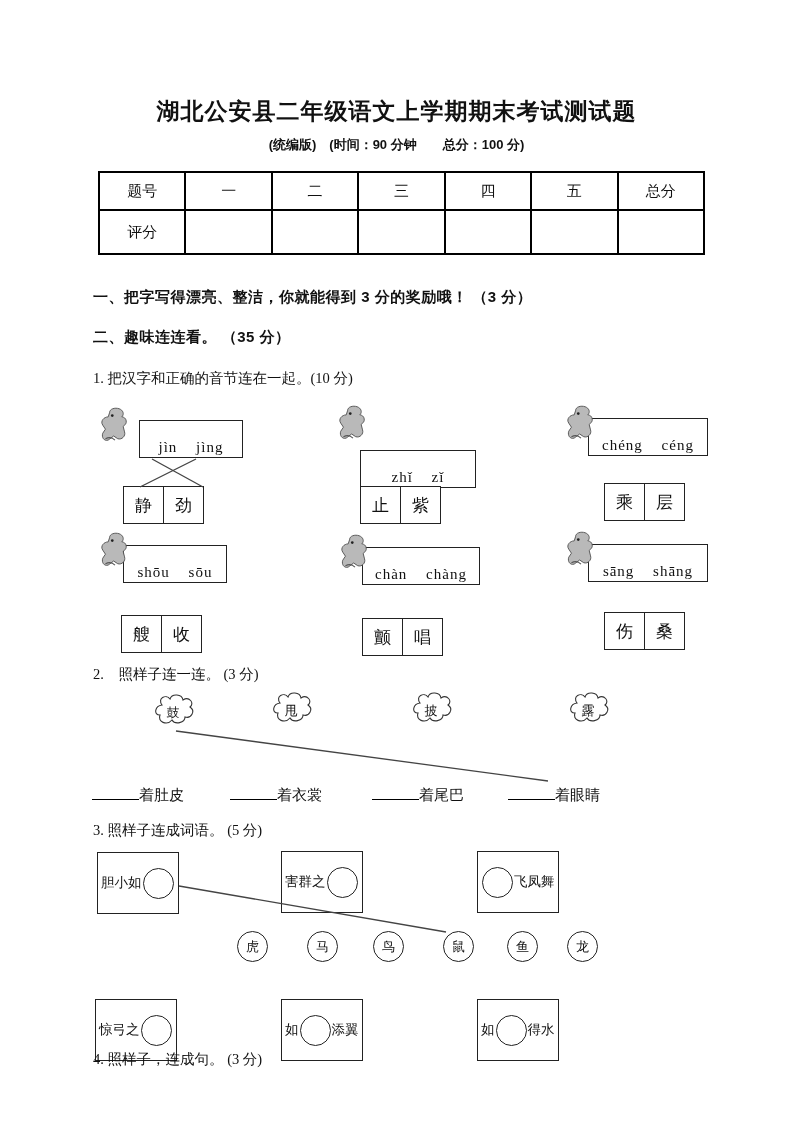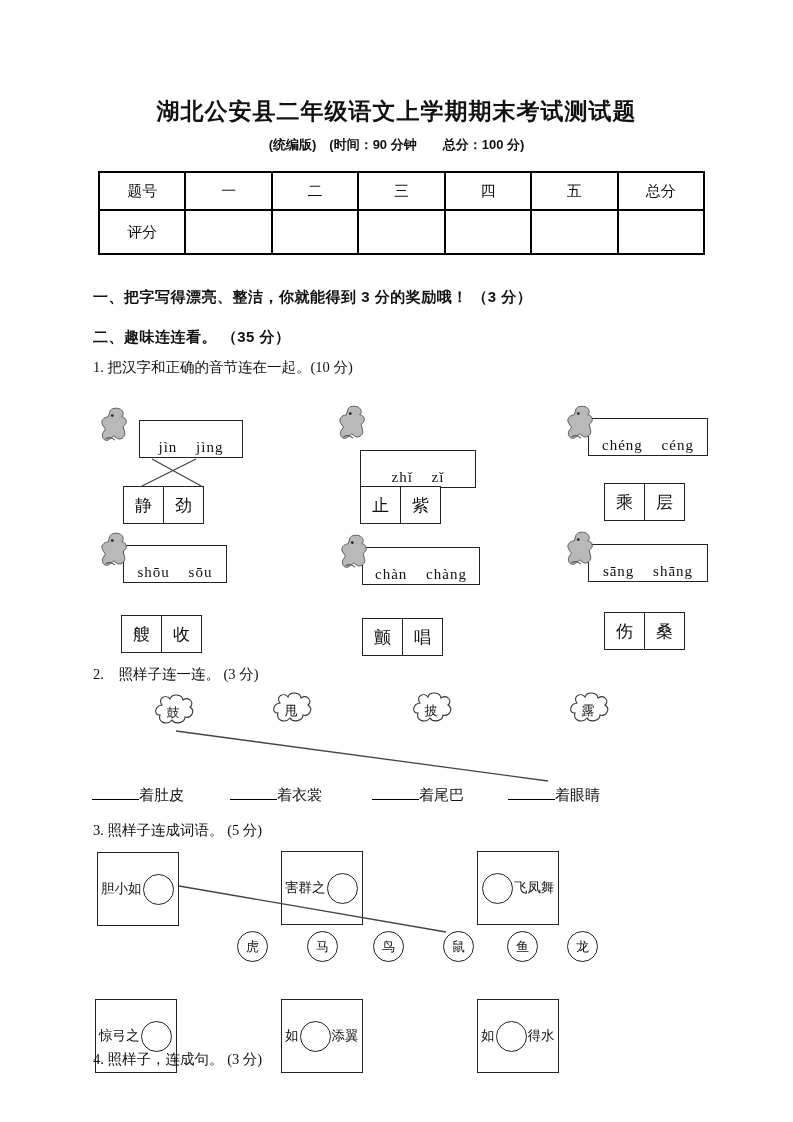--- a/index.html
+++ b/index.html
@@ -48,21 +48,21 @@
     font-size:13px;padding-top:3px;
   }
   .phrase{font-size:15px;font-family:"Liberation Serif",serif;white-space:nowrap;}
   .blank{
     display:inline-block;width:47px;height:13px;
     border-bottom:1.3px solid #000;vertical-align:baseline;
   }
   .idiom-box{
     border:1.5px solid #222;height:40px;box-sizing:content-box;
     display:flex;align-items:center;justify-content:center;
-    font-size:13.5px;padding:16px 3px;gap:1px;background:#fff;white-space:nowrap;
+    font-size:13.5px;padding:10px 3px;gap:1px;background:#fff;white-space:nowrap;
   }
   .circle{
     width:31px;height:31px;border:1.3px solid #222;border-radius:50%;
     flex:none;background:#fff;box-sizing:border-box;
   }
   .animal-circle{
     width:31px;height:31px;border:1.3px solid #222;border-radius:50%;
     display:flex;align-items:center;justify-content:center;font-size:13px;
     box-sizing:border-box;background:#fff;
   }
@@ -96,21 +96,21 @@
         <td></td>
         <td></td>
         <td></td>
       </tr>
     </tbody>
       </table>
   </div>
 
   <div class="abs heading" style="left:93px;top:288px;">一、把字写得漂亮、整洁，你就能得到 3 分的奖励哦！ （3 分）</div>
   <div class="abs heading" style="left:93px;top:328px;">二、趣味连连看。 （35 分）</div>
-  <div class="abs subq" style="left:93px;top:358px;">1. 把汉字和正确的音节连在一起。(10 分)</div>
+  <div class="abs subq" style="left:93px;top:369px;">1. 把汉字和正确的音节连在一起。(10 分)</div>
 
   <div class="abs mascot" style="left:100px;top:406px;">
     <svg viewBox="0 0 22 28">
         <path d="M14 2c3 1 4 4 2 6 2 0 4 2 3 5l-2 2 1 4c1 3-2 6-5 5l-3-2-4 3c-3 1-5-2-4-5l2-3-2-3c-2-3 1-6 4-6l1-3c0-3 4-4 7-3z" fill="#b9b9b9" stroke="#555" stroke-width=".7"></path>
         <circle cx="9" cy="7" r="1" fill="#222"></circle>
         <path d="M4 24c2-1 5-1 7 1" stroke="#555" stroke-width=".8" fill="none"></path>
       </svg>
   </div>
   <div class="abs mascot" style="left:338px;top:404px;">
     <svg viewBox="0 0 22 28">

